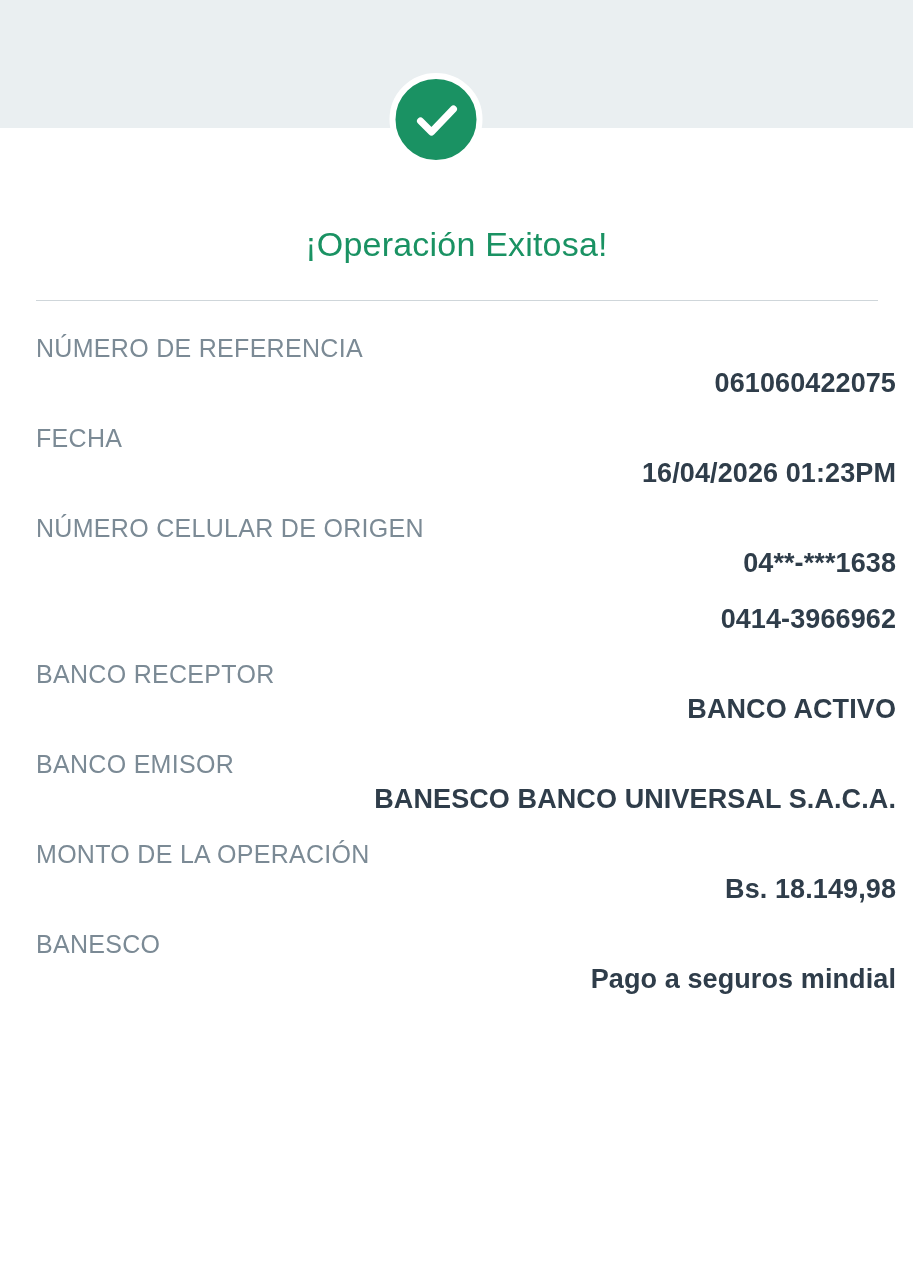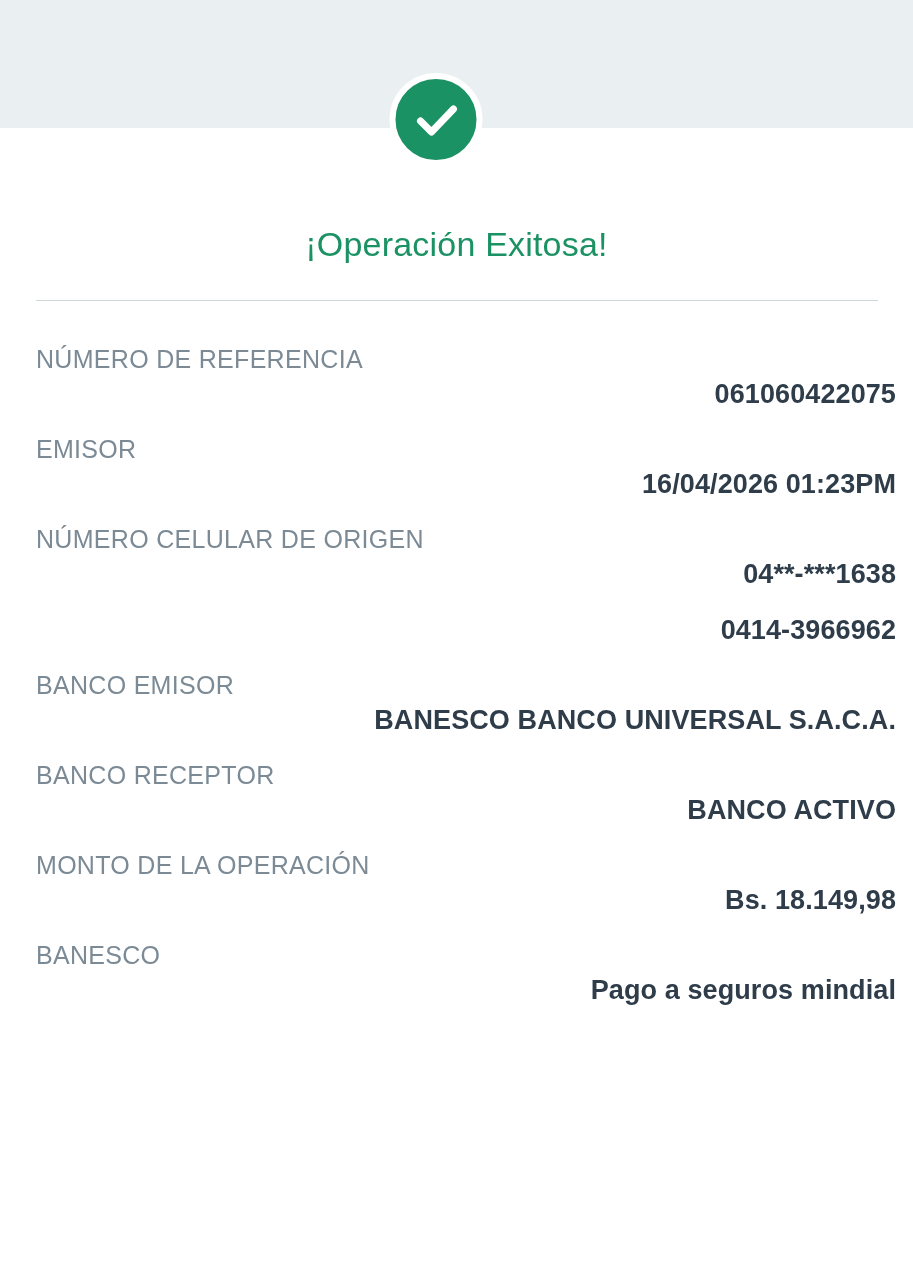--- a/index.html
+++ b/index.html
@@ -66,21 +66,21 @@
   .divider {
     position: absolute;
     top: 300px;
     left: 36px;
     width: 842px;
     height: 1px;
     background: #cfd6da;
   }
   .details {
     position: absolute;
-    top: 344px;
+    top: 333px;
     left: 36px;
     width: 860px;
   }
   .field {
     margin-bottom: 22px;
   }
   .field-label {
     color: #7b8a95;
     font-size: 25px;
     font-weight: 400;
@@ -119,42 +119,42 @@
   <div class="divider"></div>
 
   <div class="details">
 
     <div class="field">
       <div class="field-label">NÚMERO DE REFERENCIA</div>
       <div class="field-value">061060422075</div>
     </div>
 
     <div class="field">
-      <div class="field-label">EMISOR</div>
+      <div class="field-label">FECHA</div>
       <div class="field-value">16/04/2026 01:23PM</div>
     </div>
 
     <div class="field">
       <div class="field-label">NÚMERO CELULAR DE ORIGEN</div>
       <div class="field-value">04**-***1638</div>
     </div>
 
     <div class="field">
       <div class="field-value">0414-3966962</div>
     </div>
 
 
     <div class="field">
-      <div class="field-label">BANCO EMISOR</div>
-      <div class="field-value wide">BANESCO BANCO UNIVERSAL S.A.C.A.</div>
+      <div class="field-label">BANCO RECEPTOR</div>
+      <div class="field-value">BANCO ACTIVO</div>
     </div>
 
     <div class="field">
-      <div class="field-label">BANCO RECEPTOR</div>
-      <div class="field-value">BANCO ACTIVO</div>
+      <div class="field-label">BANCO EMISOR</div>
+      <div class="field-value wide">BANESCO BANCO UNIVERSAL S.A.C.A.</div>
     </div>
 
     <div class="field">
       <div class="field-label">MONTO DE LA OPERACIÓN</div>
       <div class="field-value">Bs. 18.149,98</div>
     </div>
 
     <div class="field">
       <div class="field-label">BANESCO</div>
       <div class="field-value">Pago a seguros mindial</div>

